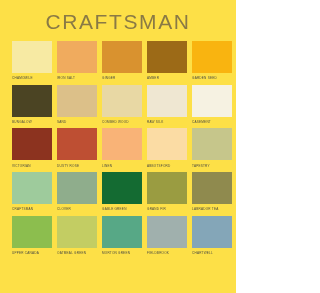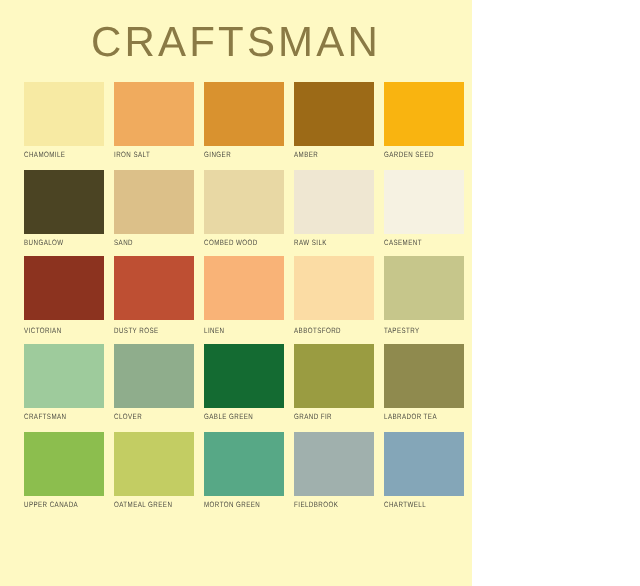--- a/index.html
+++ b/index.html
@@ -78,21 +78,21 @@
     margin-bottom: 2.4px;
     white-space: nowrap;
     text-transform: uppercase;
     transform: scaleY(1.25);
     transform-origin: left top;
   }
 </style>
 </head>
 <body>
 
-<div class="page" style="background-color: #fef9c3;">
+<div class="page" style="background-color: #fde047;">
 
   <h1 class="palette-title" style="color: rgb(138, 122, 69);">CRAFTSMAN</h1>
 
   <div class="swatch-grid">
 
     <div class="swatch-row">
       <div class="swatch-cell">
         <span class="swatch-chip" style="background-color: rgb(247, 234, 163);"></span>
         <span class="swatch-label" style="color: rgb(74, 74, 66);">CHAMOMILE</span>
       </div>

